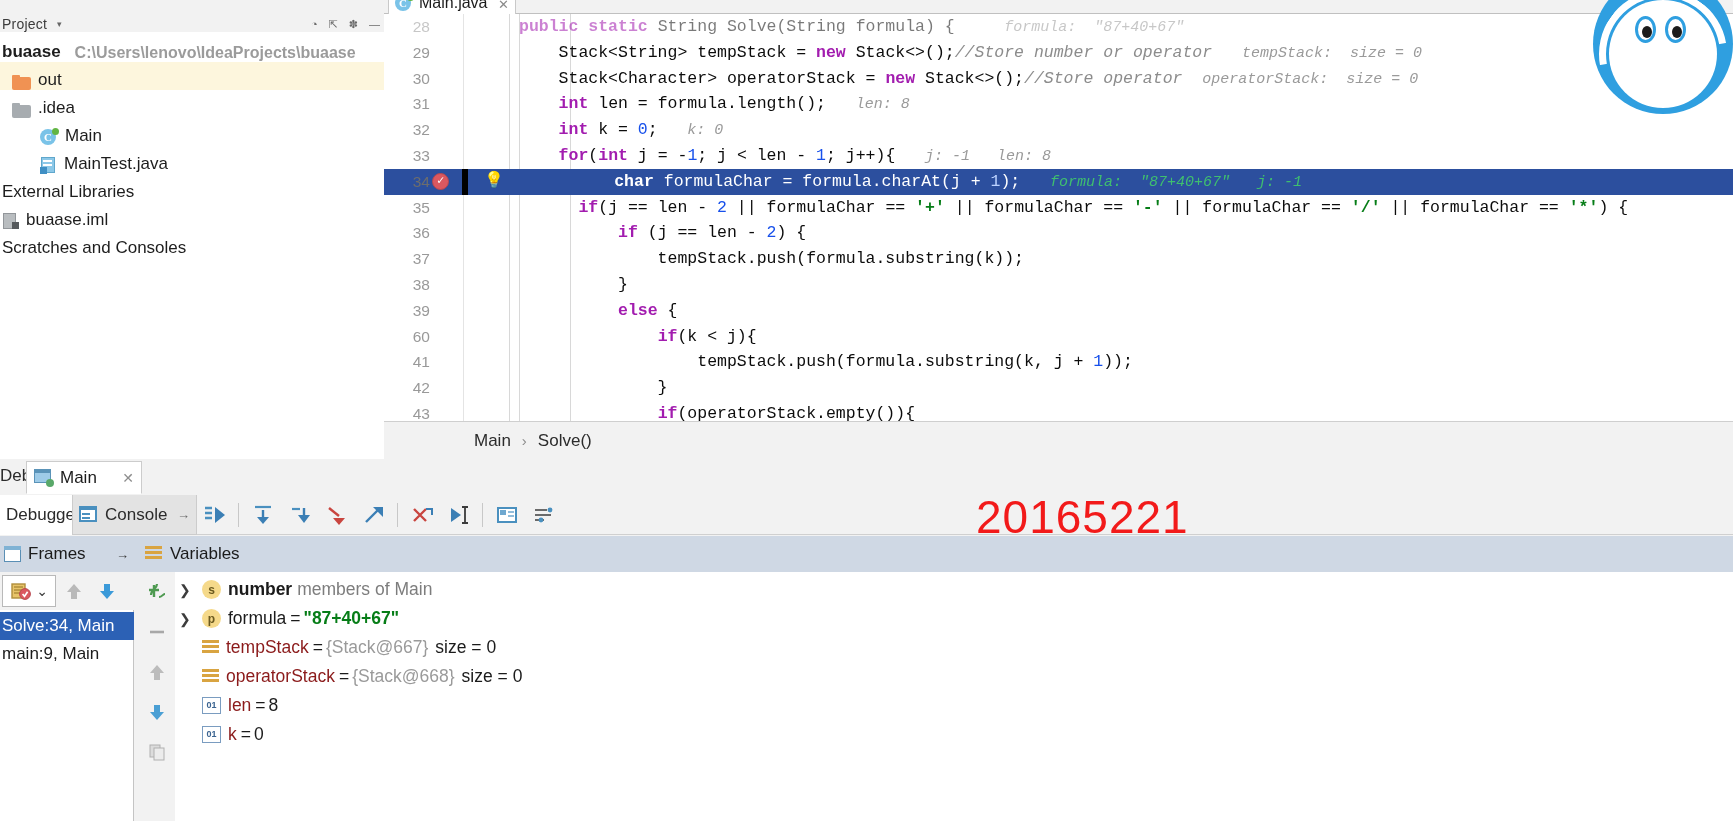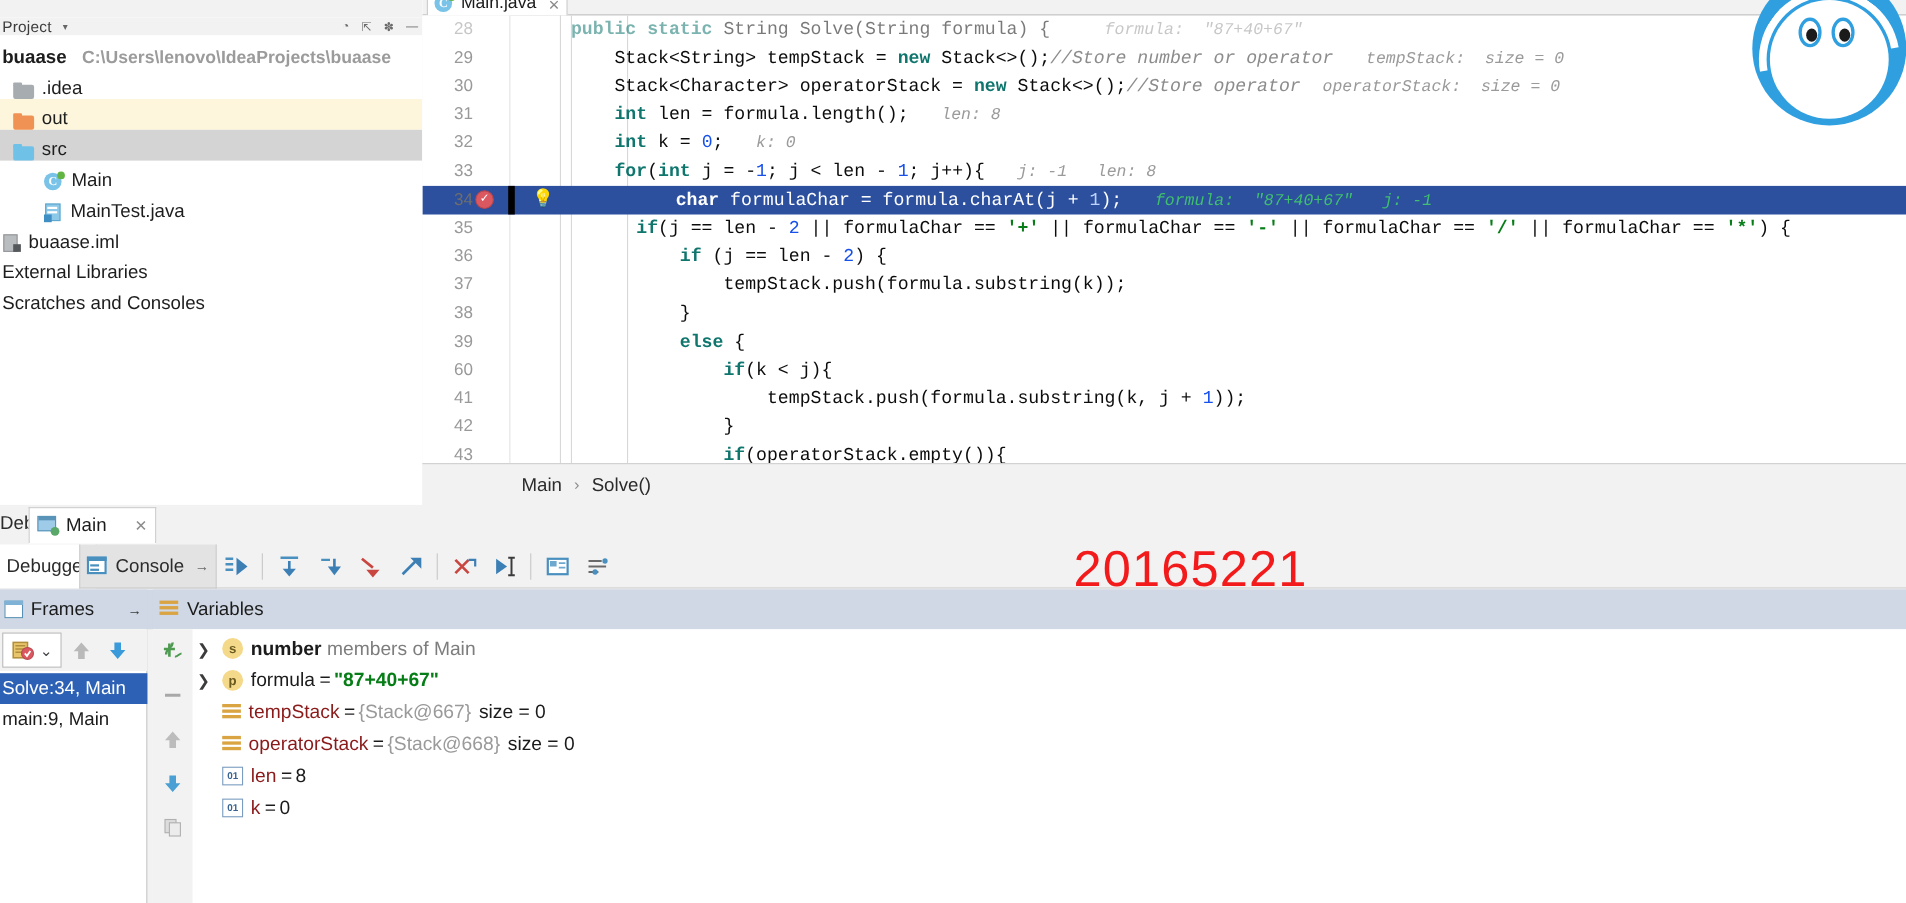--- a/index.html
+++ b/index.html
@@ -123,21 +123,21 @@
     color: #999999; font-size: 15.5px; font-family: "Liberation Sans", sans-serif;
   }
   .code-line .ltext { position: absolute; left: 135px; }
   .code-line.partial { opacity: .55; }
   .code-line.highlight {
     background: #2c4f9e; color: #ffffff;
   }
   .code-line.highlight .lnum { color: #6d6d6d; background: transparent; }
   .code-line.highlight .ltext { color: #ffffff; }
 
-  .kw { color: #0f766e; font-weight: bold; }
+  .kw { color: #a21caf; font-weight: bold; }
   .highlight .kw { color: #ffffff; font-weight: bold; margin-left: 16px; }
   .num { color: #1750eb; }
   .highlight .num { color: #bcd2ff; }
   .str { color: #067d17; font-weight: bold; }
   .cmt { color: #8c8c8c; font-style: italic; }
   .hint { color: #9a9a9a; font-style: italic; font-size: 15px; }
   .hint-g { color: #3fbf6f; font-style: italic; font-size: 15px; }
 
   .bp-icon {
     position: absolute; left: 48px; top: 4px; width: 17px; height: 17px;
@@ -352,63 +352,59 @@
         <span>—</span>
       </span>
     </div>
 
     <div class="tree">
       <div class="tree-row root-row indent-0">
         <span>buaase</span>
         <span class="t-sub">C:\Users\lenovo\IdeaProjects\buaase</span>
       </div>
 
+      <div class="tree-row indent-1 sel-yellow">
+        <span class="ico-folder fc-orange"></span>
+        <span class="t-label">out</span>
+      </div>
+
       <div class="tree-row indent-1">
         <span class="ico-folder fc-gray"></span>
         <span class="t-label">.idea</span>
       </div>
 
-      <div class="tree-row indent-1 sel-yellow">
-        <span class="ico-folder fc-orange"></span>
-        <span class="t-label">out</span>
-      </div>
-
-      <div class="tree-row indent-1 sel-gray">
-        <span class="ico-folder fc-blue"></span>
-        <span class="t-label">src</span>
-      </div>
 
       <div class="tree-row indent-2">
         <span class="ico-class">
           <span class="c-circ">C</span>
             <span class="c-dot"></span>
         </span>
         <span class="t-label">Main</span>
       </div>
 
       <div class="tree-row indent-2">
         <span class="ico-javafile">
           <span class="jf-page"></span>
           <span class="jf-line" style="top:4px"></span>
           <span class="jf-line" style="top:8px"></span>
           <span class="jf-badge"></span>
         </span>
         <span class="t-label">MainTest.java</span>
       </div>
 
       <div class="tree-row indent-0">
+        <span class="t-label" style="margin-left:0">External Libraries</span>
+      </div>
+
+      <div class="tree-row indent-0">
         <span class="ico-iml">
           <span class="im-page"></span>
             <span class="im-badge"></span>
         </span>
         <span class="t-label">buaase.iml</span>
-      </div>
-
-      <div class="tree-row indent-0">
-        <span class="t-label" style="margin-left:0">External Libraries</span>
       </div>
 
       <div class="tree-row indent-0">
         <span class="t-label" style="margin-left:0">Scratches and Consoles</span>
       </div>
     </div>
   </div>
 
   <div class="editor-wrap">
     <div class="tabbar">

